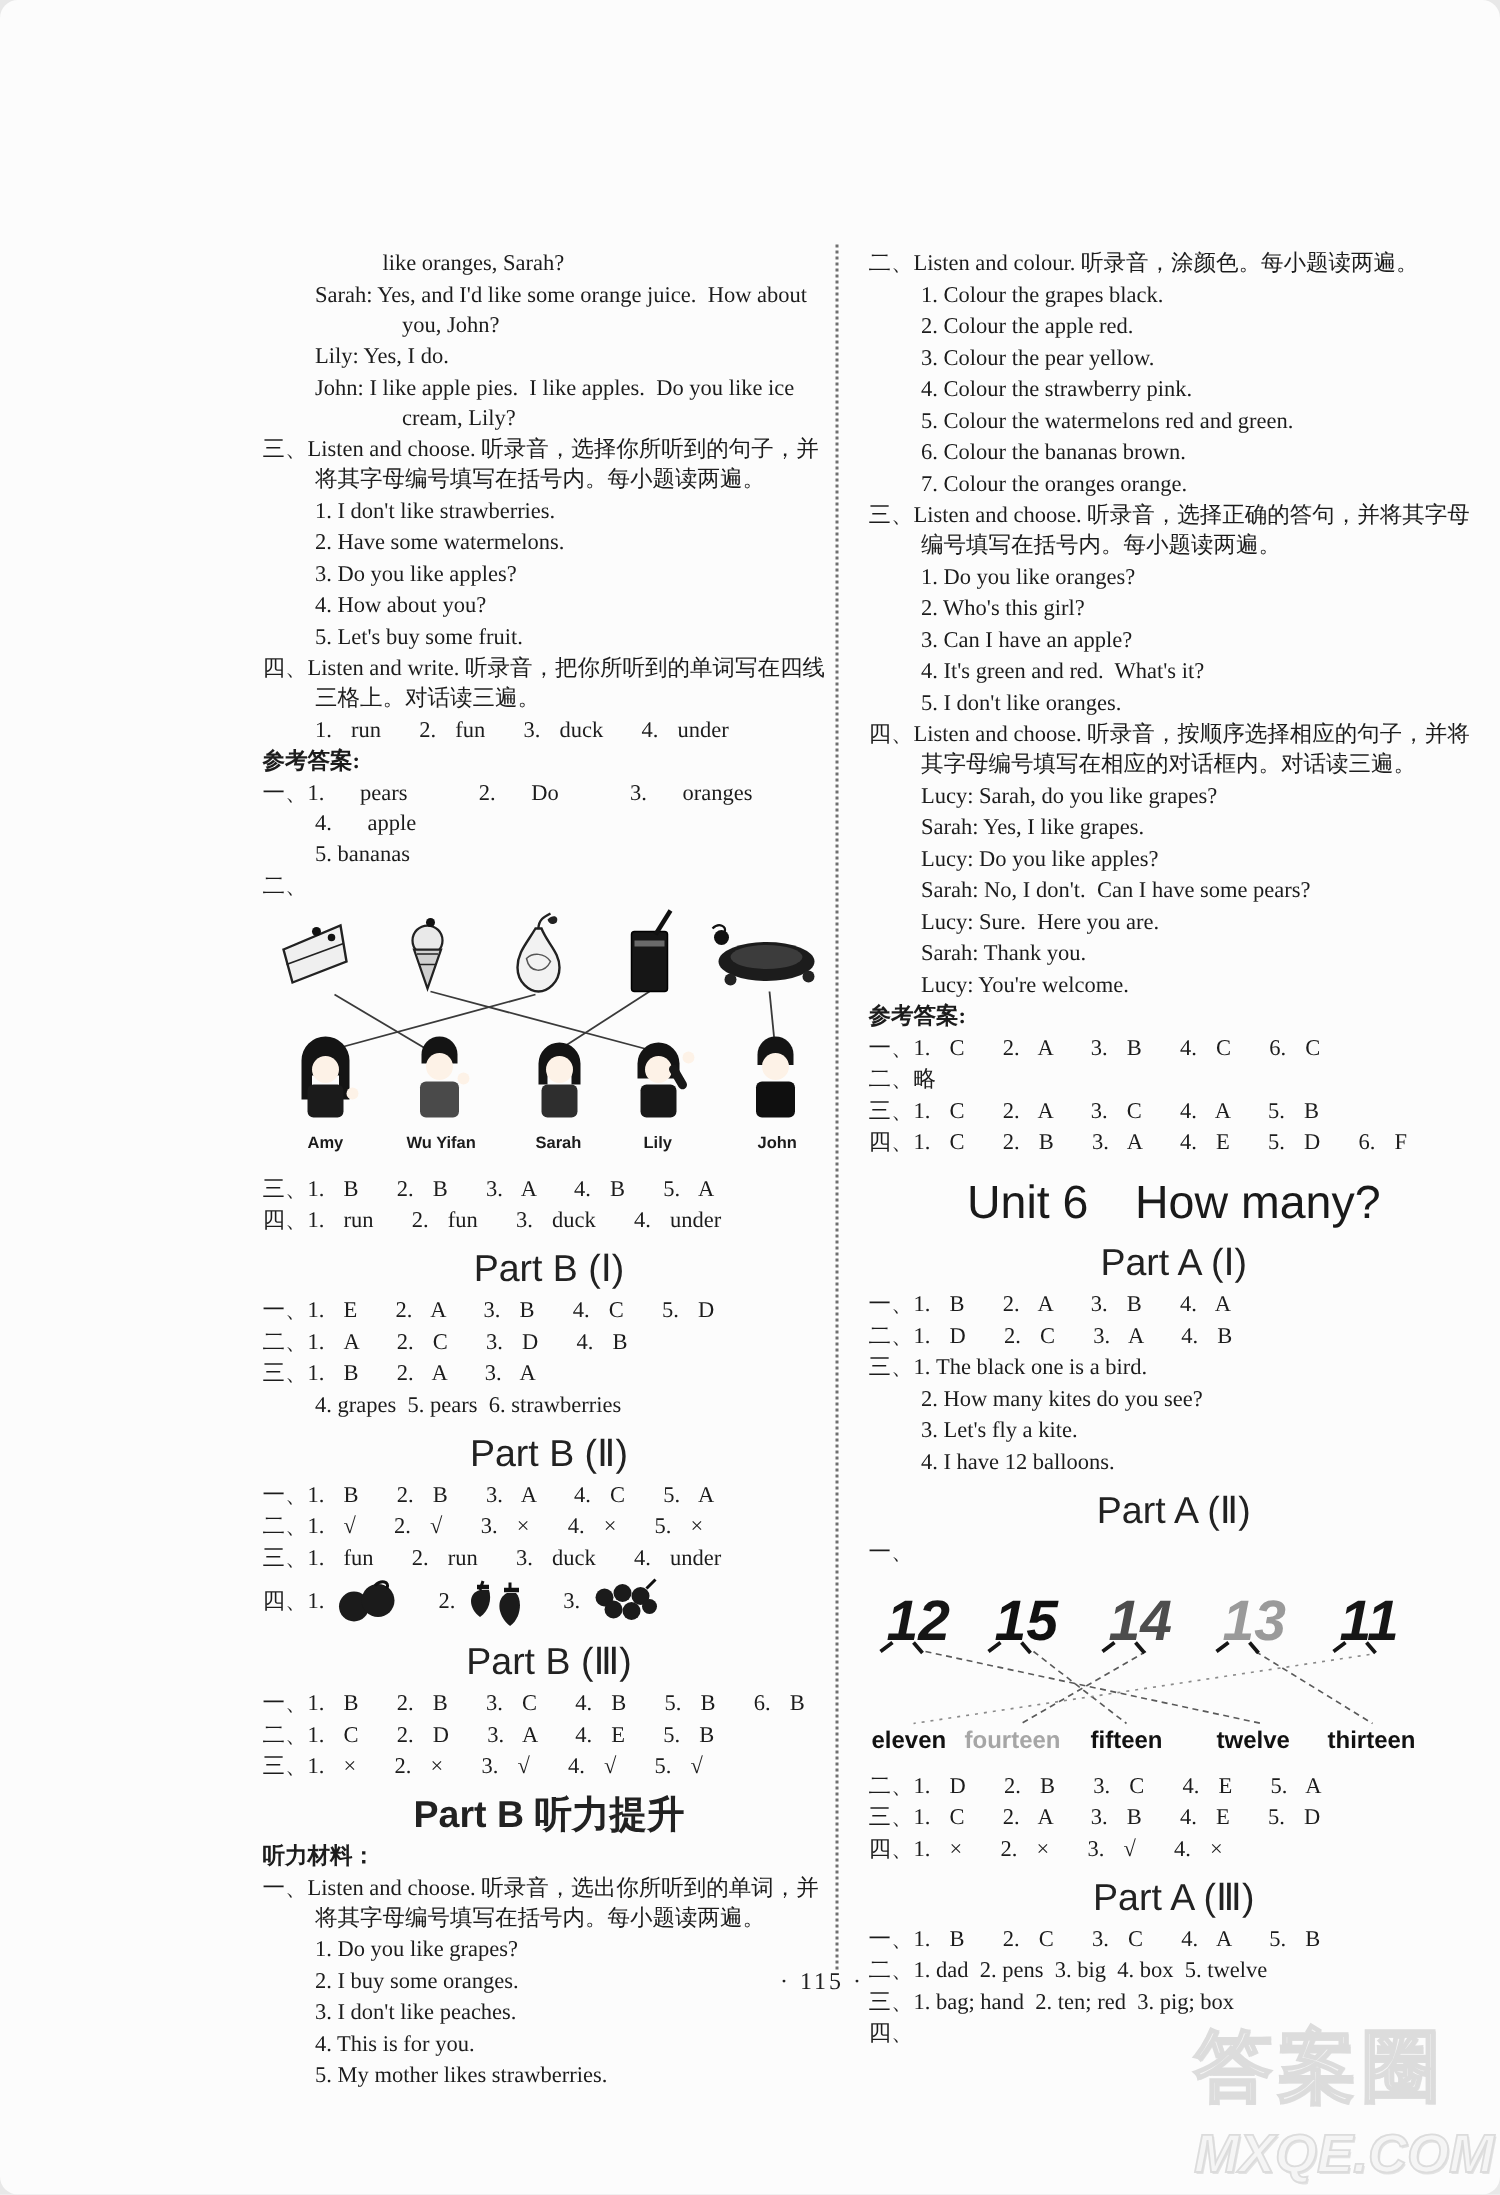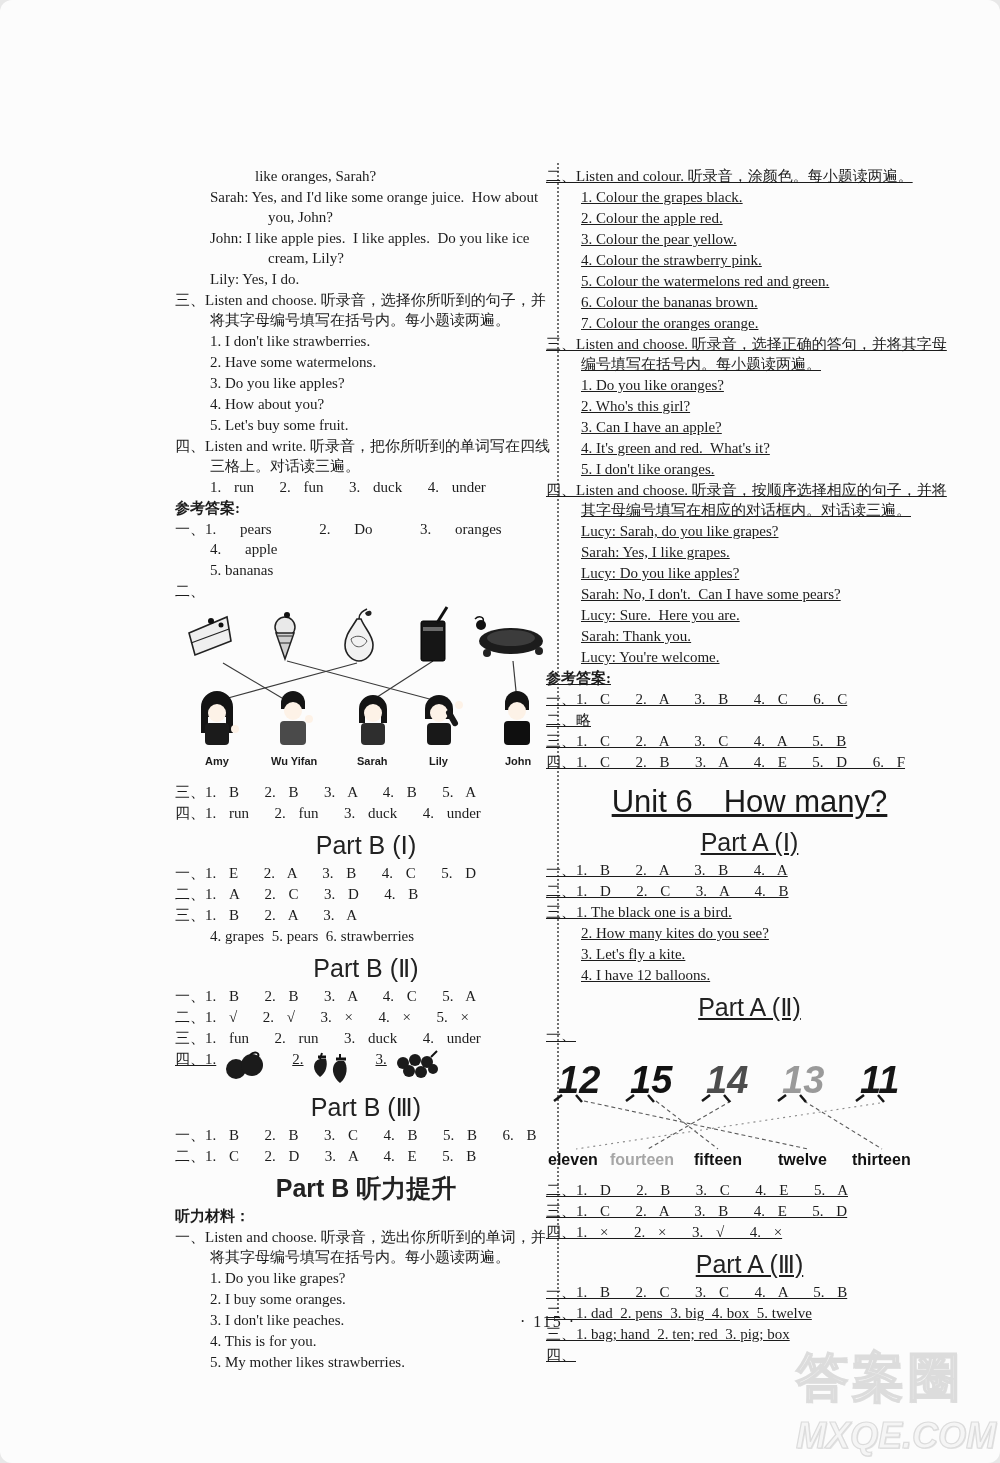--- a/index.html
+++ b/index.html
@@ -3,38 +3,38 @@
 <meta charset="utf-8">
 <style>
   html,body{margin:0;padding:0;background:#e8e8e8;}
   .page{
     position:relative;width:1000px;height:1463px;background:#fcfcfc;
     font-family:"Liberation Serif","DejaVu Serif",serif;
     color:#1c1c1c;overflow:hidden;margin:0 auto;border-radius:12px;
   }
   .col{position:absolute;top:166px;font-size:15px;line-height:20px;}
   .col-left{left:175px;width:382px;}
-  .col-right{left:546px;width:407px;text-decoration:underline;}
+  .col-right{left:579px;width:407px;}
   .divider{position:absolute;left:557px;top:163px;height:1150px;width:0;
     border-left:2px dotted #6f6f6f;}
   .ln{white-space:pre-wrap;margin:0 0 1px 0;}
   .sec{padding-left:35px;text-indent:-35px;}
   .item{margin-left:35px;padding-left:22px;text-indent:-22px;}
   .speaker{margin-left:35px;padding-left:58px;text-indent:-58px;}
   .cont2{margin-left:80px;}
   .bold{font-weight:bold;}
   .sp{word-spacing:9px;}
   .sp2{word-spacing:20px;}
   .h-part{font-family:"Liberation Sans","DejaVu Sans",sans-serif;
     font-size:25px;line-height:30px;text-align:center;margin:7px 0 3px 0;color:#222;}
   .h-unit{font-family:"Liberation Sans","DejaVu Sans",sans-serif;
     font-size:31px;line-height:36px;text-align:center;margin:12px 0 2px 0;color:#1a1a1a;}
   .h-bold-cn{font-weight:bold;}
   .img-block{margin:4px 0;}
-  .fruit-row{margin-left:0;display:flex;align-items:flex-start;gap:4px;text-decoration:underline;}
+  .fruit-row{margin-left:0;display:flex;align-items:center;gap:4px;}
   .fruit-row .gap{width:14px;}
   .page-number{position:absolute;left:520px;top:1313px;font-size:16px;
     letter-spacing:2px;color:#222;}
   .watermark{position:absolute;right:4px;bottom:6px;text-align:left;
     font-family:"Liberation Sans","DejaVu Sans",sans-serif;
     color:#f5f5f5;user-select:none;}
   .watermark .w1{font-size:52px;font-weight:bold;letter-spacing:4px;
     -webkit-text-stroke:1.5px #dcdcdc;text-shadow:1px 1px 0 #e2e2e2;}
   .watermark .w2{font-size:36px;font-weight:bold;font-style:italic;
     -webkit-text-stroke:1.2px #dcdcdc;text-shadow:1px 1px 0 #e2e2e2;margin-top:2px;}
@@ -43,22 +43,22 @@
 </head>
 <body>
 
 <div class="page">
 
   <div class="divider"></div>
 
   <div class="col col-left">
     <div class="ln cont2">like oranges, Sarah?</div>
     <div class="ln speaker">Sarah: Yes, and I'd like some orange juice.  How about you, John?</div>
+    <div class="ln speaker">Lily: Yes, I do.</div>
     <div class="ln speaker">John: I like apple pies.  I like apples.  Do you like ice cream, Lily?</div>
-    <div class="ln speaker">Lily: Yes, I do.</div>
     <div class="ln sec">三、Listen and choose. 听录音，选择你所听到的句子，并将其字母编号填写在括号内。每小题读两遍。</div>
     <div class="ln item">1. I don't like strawberries.</div>
     <div class="ln item">2. Have some watermelons.</div>
     <div class="ln item">3. Do you like apples?</div>
     <div class="ln item">4. How about you?</div>
     <div class="ln item">5. Let's buy some fruit.</div>
     <div class="ln sec">四、Listen and write. 听录音，把你所听到的单词写在四线三格上。对话读三遍。</div>
     <div class="ln item sp">1. run  2. fun  3. duck  4. under</div>
     <div class="ln bold">参考答案:</div>
     <div class="ln sec sp2">一、1. pears  2. Do  3. oranges  4. apple</div>
@@ -188,20 +188,21 @@
         <circle cx="18" cy="22" r="6" fill="#1b1b1b"></circle>
         <circle cx="30" cy="23" r="6" fill="#1b1b1b"></circle>
         <circle cx="42" cy="20" r="5" fill="#1b1b1b"></circle>
         <path d="M40,8 L46,2" stroke="#111" stroke-width="2"></path>
       </svg>
     </div>
 
     <div class="h-part">Part B (Ⅲ)</div>
     <div class="ln sec sp">一、1. B  2. B  3. C  4. B  5. B  6. B</div>
     <div class="ln sec sp">二、1. C  2. D  3. A  4. E  5. B</div>
+    <div class="ln sec sp">三、1. ×  2. ×  3. √  4. √  5. √</div>
     <div class="h-part h-bold-cn">Part B 听力提升</div>
     <div class="ln bold">听力材料：</div>
     <div class="ln sec">一、Listen and choose. 听录音，选出你所听到的单词，并将其字母编号填写在括号内。每小题读两遍。</div>
     <div class="ln item">1. Do you like grapes?</div>
     <div class="ln item">2. I buy some oranges.</div>
     <div class="ln item">3. I don't like peaches.</div>
     <div class="ln item">4. This is for you.</div>
     <div class="ln item">5. My mother likes strawberries.</div>
   </div>
 

